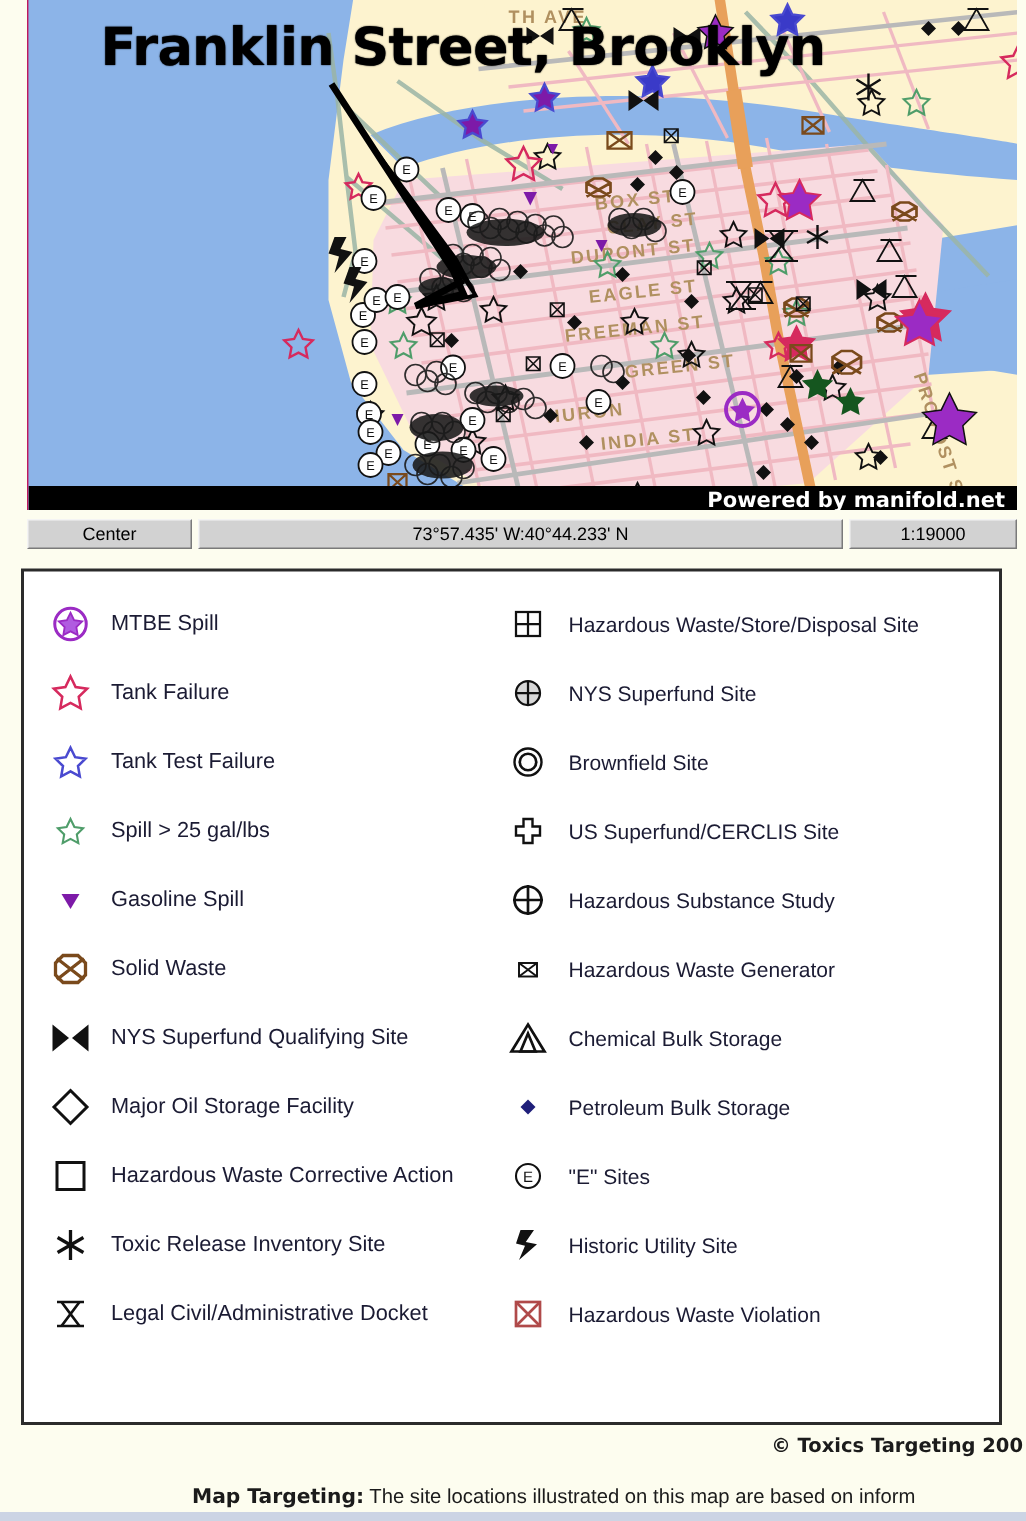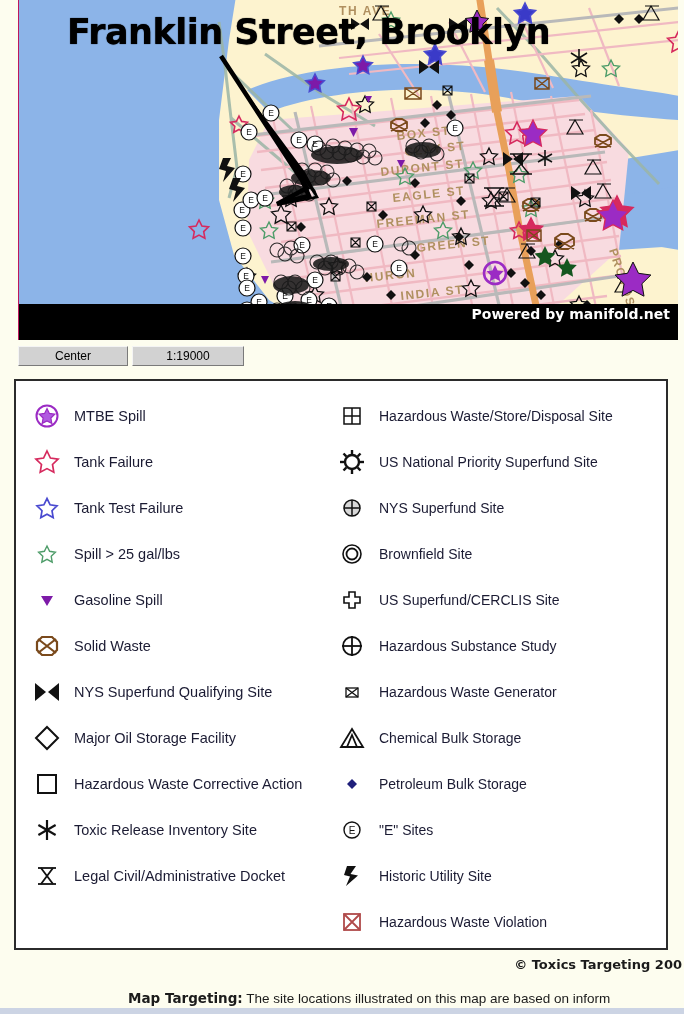--- a/index.html
+++ b/index.html
@@ -46,21 +46,21 @@
     white-space: nowrap;
     z-index: 40;
     text-shadow: 0 0 1px #000;
   }
 
   #manifold-bar {
     position: absolute;
     left: 0;
     right: 0;
     bottom: 0;
-    height: 36px;
+    height: 16px;
     background: #000;
     z-index: 45;
   }
   #manifold-bar span {
     position: absolute;
     right: 8px;
     top: 2px;
     color: #fff;
     font-family: "DejaVu Sans", sans-serif;
     font-weight: bold;
@@ -563,20 +563,21 @@
 
   <div id="manifold-bar">
     <span>Powered by manifold.net</span>
   </div>
 </div>
 
 <div id="left-gutter"></div>
 
 <div id="status-bar">
   <div id="cell-center" class="status-cell">Center</div>
+  <div id="cell-coords" class="status-cell">73°57.435' W:40°44.233' N</div>
   <div id="cell-scale" class="status-cell">1:19000</div>
 </div>
 
 <div id="legend-box">
   <div id="legend-cols">
 
     <div class="legend-col" id="legend-col-left">
 
       <div class="legend-row">
         <span class="legend-sym">
@@ -703,38 +704,20 @@
           <svg width="24" height="24" viewBox="0 0 24 24">
             <g stroke="#111" stroke-width="1.5" fill="none">
               <rect x="4" y="4" width="16" height="16"></rect>
               <path d="M12,4 V20 M4,12 H20"></path>
             </g>
           </svg>
         </span>
         <span class="legend-label">Hazardous Waste/Store/Disposal Site</span>
       </div>
 
-      <div class="legend-row">
-        <span class="legend-sym">
-          <svg width="30" height="30" viewBox="0 0 30 30">
-            <circle cx="15" cy="15" r="7" fill="none" stroke="#111" stroke-width="2.4"></circle>
-            <g stroke="#111" stroke-width="2.4" stroke-linecap="butt">
-              <path d="M15,3 V7"></path>
-                <path d="M15,23 V27"></path>
-              <path d="M3,15 H7"></path>
-                <path d="M23,15 H27"></path>
-              <path d="M6.5,6.5 L9.3,9.3"></path>
-                <path d="M20.7,20.7 L23.5,23.5"></path>
-              <path d="M23.5,6.5 L20.7,9.3"></path>
-                <path d="M9.3,20.7 L6.5,23.5"></path>
-            </g>
-          </svg>
-        </span>
-        <span class="legend-label">US National Priority Superfund Site</span>
-      </div>
 
       <div class="legend-row">
         <span class="legend-sym">
           <svg width="22" height="22" viewBox="0 0 22 22">
             <circle cx="11" cy="11" r="8" fill="#d8d8d8" stroke="#111" stroke-width="1.5"></circle>
             <g stroke="#111" stroke-width="1.5">
               <path d="M11,3 V19"></path>
                 <path d="M3,11 H19"></path>
             </g>
           </svg>

